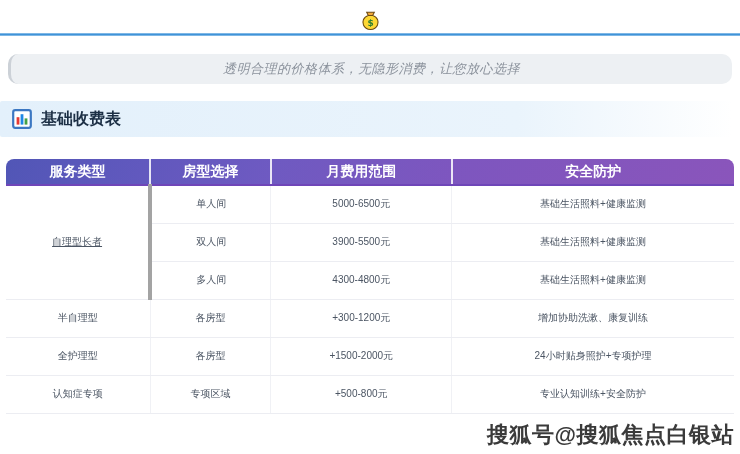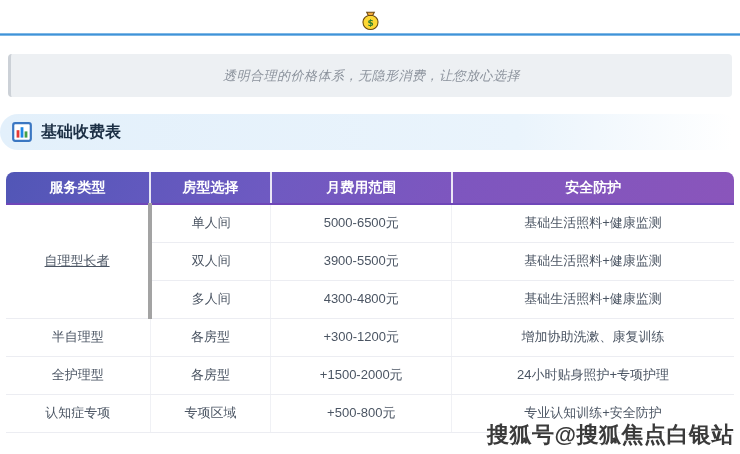--- a/index.html
+++ b/index.html
@@ -24,72 +24,72 @@
   }
   .title-underline {
     height: 3px;
     width: 100%;
     background: linear-gradient(180deg, #9cc9ec 0%, #3f93d8 50%, #9cc9ec 100%);
     background-color: #4a9bd9;
   }
   
   .tagline {
     margin: 18px 8px 0 8px;
-    height: 43px;
+    height: 30px;
     background: #edf0f3;
     border-left: 3px solid #ccd1d7;
-    border-radius: 4px;
+    border-radius: 10px;
     display: flex;
     align-items: center;
     justify-content: center;
     font-size: 13px;
     font-style: italic;
     color: #8b929c;
     letter-spacing: 0.5px;
   }
   
   .section-band {
     margin-top: 17px;
     height: 36px;
     background: linear-gradient(90deg, #e3f0fb 0%, #eaf4fc 70%, rgba(255,255,255,0) 99%);
-    border-radius: 18px;
+    border-radius: 2px;
     display: flex;
     align-items: center;
     padding-left: 12px;
     gap: 9px;
     font-size: 16px;
     font-weight: bold;
     color: #1c2f45;
   }
   .section-band svg { display: block; }
   
   .table-wrap { margin: 22px 6px 0 6px; }
   table.fee-table {
     width: 100%;
     border-collapse: collapse;
     table-layout: fixed;
   }
   .fee-table thead th {
-    height: 32px;
+    height: 26px;
     color: #ffffff;
     font-size: 14px;
     font-weight: bold;
     vertical-align: middle;
     border-bottom: 2px solid #6f46b8;
   }
   .fee-table thead th + th { border-left: 2px solid rgba(255,255,255,0.85); }
   .fee-table thead th:nth-child(1) { background: linear-gradient(115deg, #5156b6, #6359bf); border-top-left-radius: 8px; }
   .fee-table thead th:nth-child(2) { background: linear-gradient(115deg, #6158bd, #6f5ac2); }
   .fee-table thead th:nth-child(3) { background: linear-gradient(115deg, #6e5ac1, #7e56bf); margin-left: 28px; }
   .fee-table thead th:nth-child(4) { background: linear-gradient(115deg, #7d56bf, #8a55bb); border-top-right-radius: 8px; }
   .fee-table tbody td {
     height: 38px;
     text-align: center;
     vertical-align: middle;
-    font-size: 13px;
+    font-size: 10px;
     color: #4b5563;
     background: #ffffff;
     border-bottom: 1px solid #ecedf2;
   }
   .fee-table tbody td + td { border-left: 1px solid #f0f1f5; }
   .fee-table tbody td[rowspan] { border-right: 4px solid #a3a3a3; text-decoration: underline; }
   .fee-table tbody td[rowspan] ~ td { border-left-width: 0; }
   .fee-table tbody td + td + td { border-left: 1px solid #f0f1f5 !important; }
   
   .watermark {

